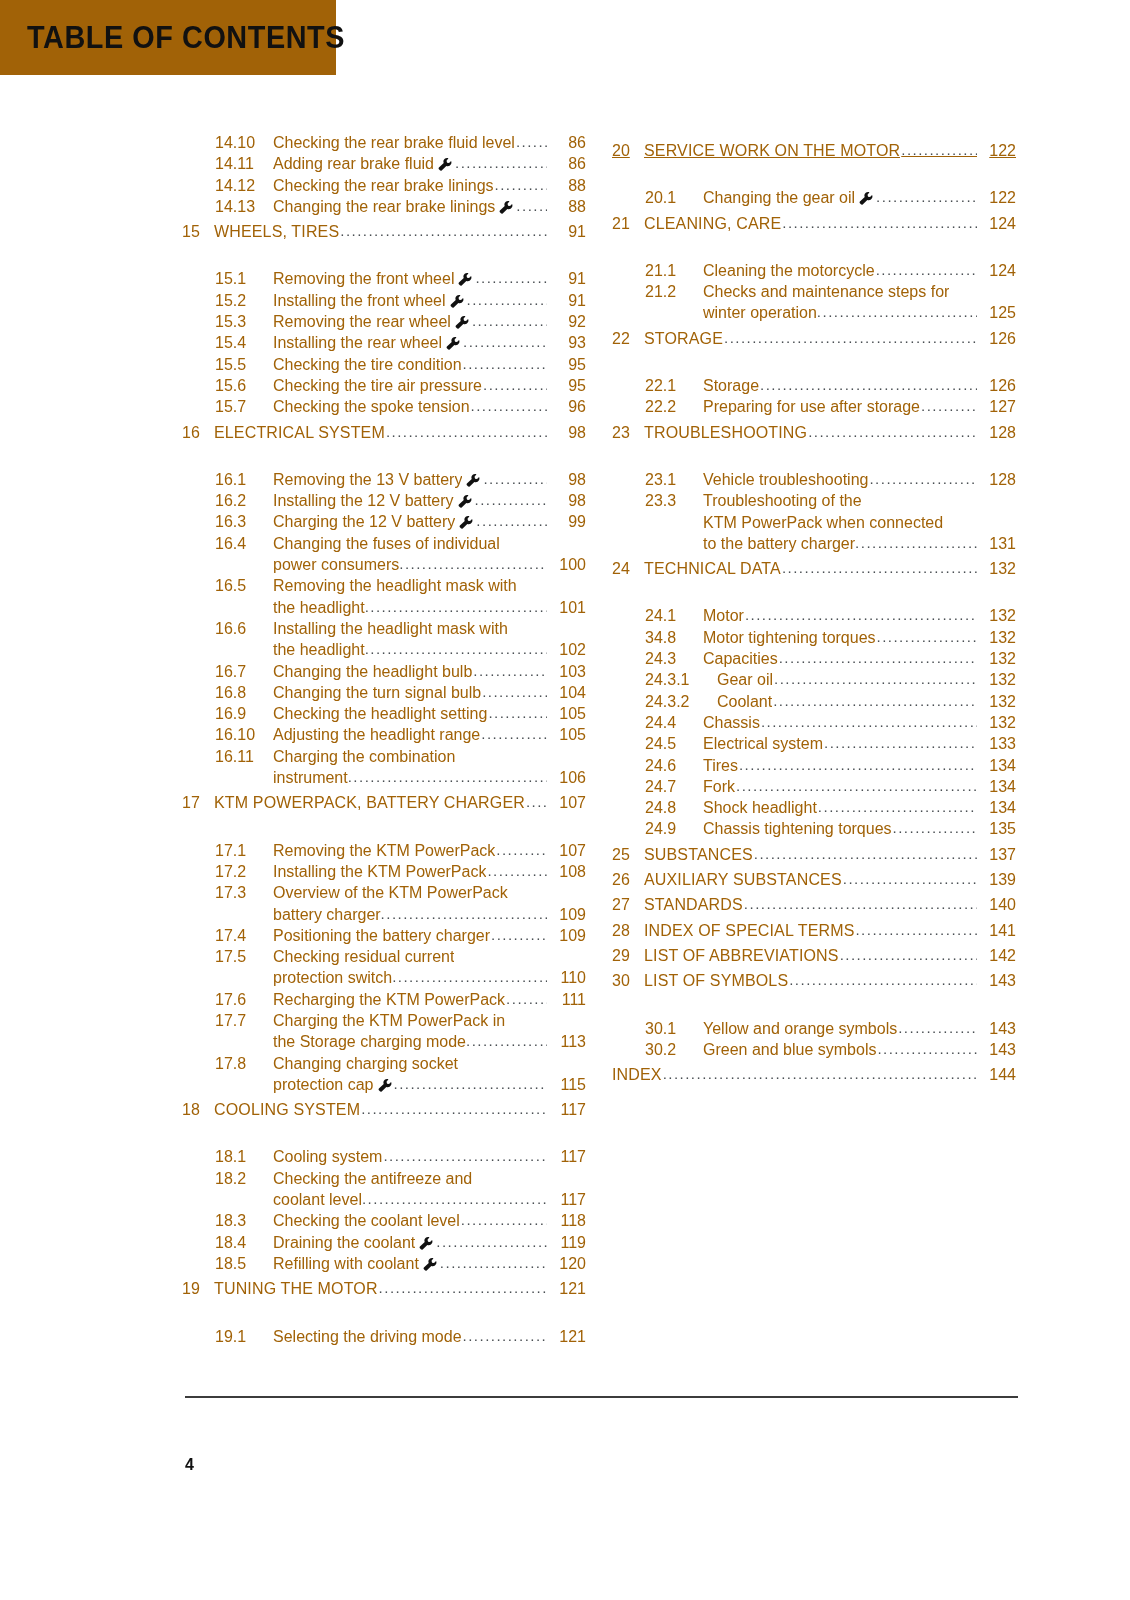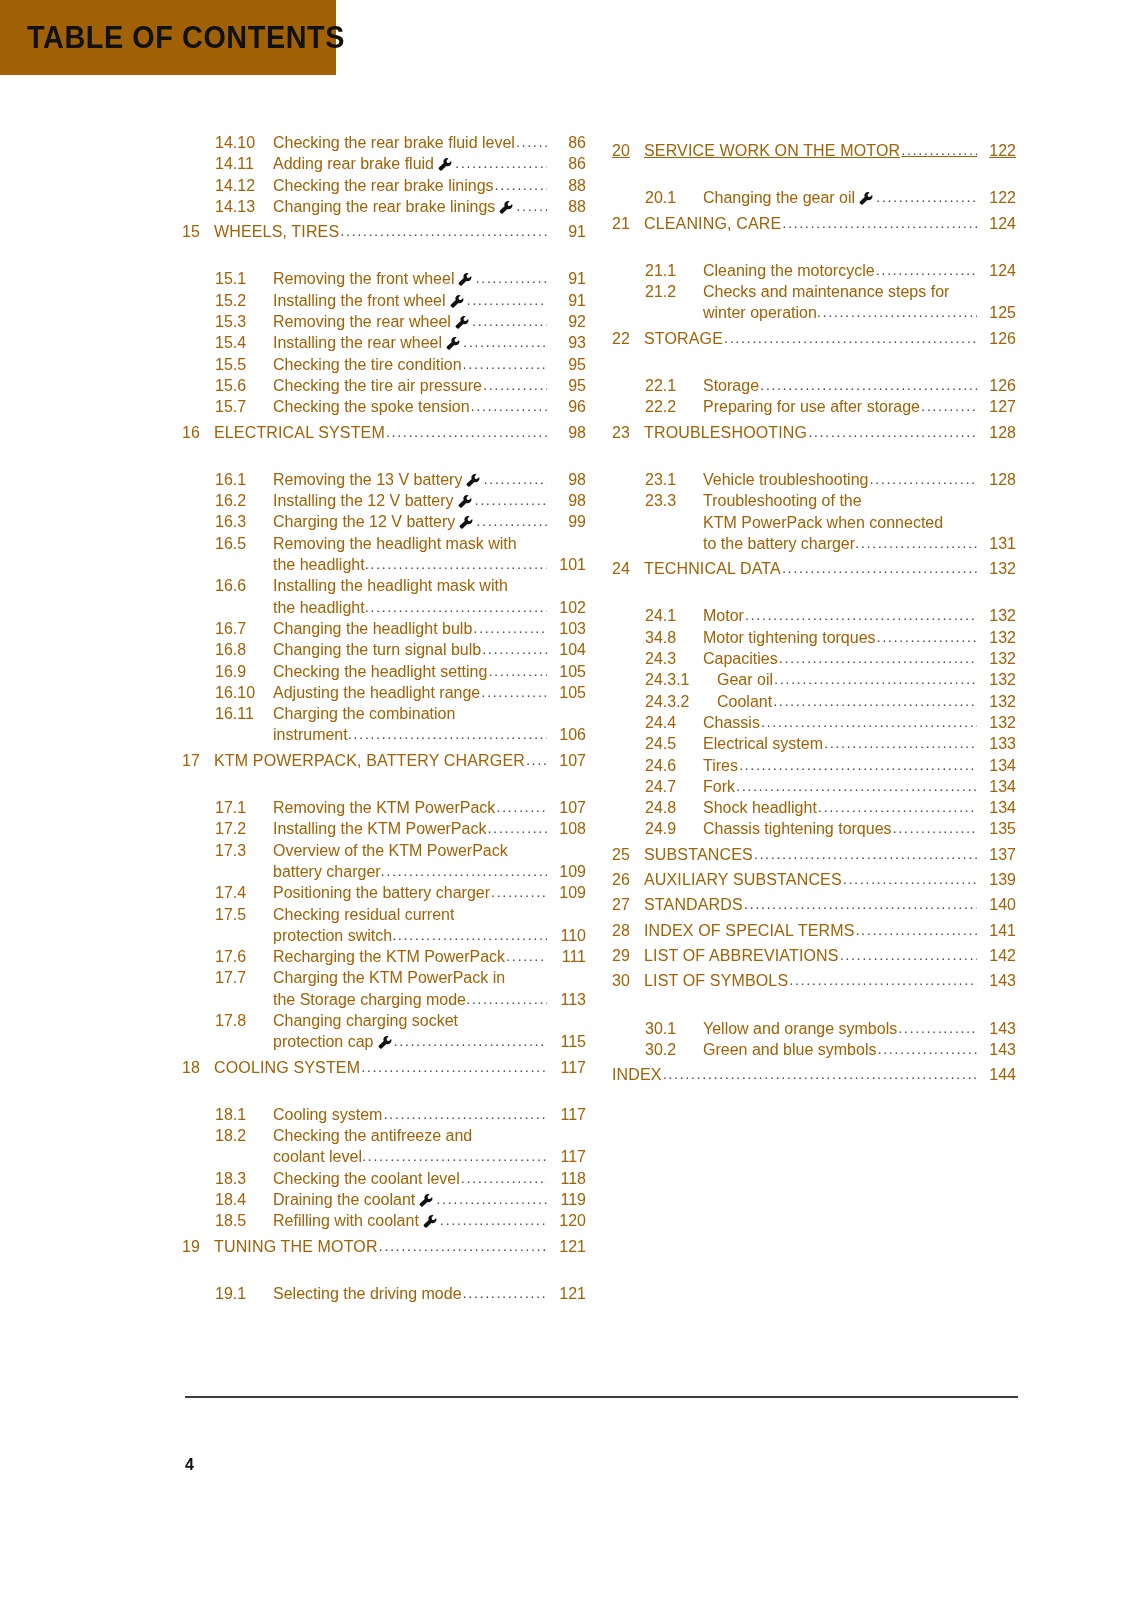--- a/index.html
+++ b/index.html
@@ -350,20 +350,33 @@
             <svg viewBox="0 0 16 14" width="15" height="13" aria-hidden="true">
               <path fill="#111111" d="M11.2 0.4c-1.9-0.9-4.2-0.1-5.1 1.8-0.5 1.1-0.5 2.3 0 3.3L0.9 10.2c-0.5 0.5-0.5 1.3 0 1.9l1.1 1.2c0.5 0.6 1.4 0.6 1.9 0.1l5.0-4.9c1.1 0.5 2.4 0.5 3.5-0.1 1.8-1 2.5-3.3 1.6-5.1l-2.2 2.2-2.1-0.5-0.6-2.0 2.1-2.6z"></path>
             </svg>
           </span>
           <span class="dots"></span>
           <span class="pageno">99</span>
         </span>
       </span>
     </div>
     <div class="toc-entry sub">
+      <span class="num">16.4</span>
+      <span class="body-cell">
+        <span class="line">
+          <span class="label">Changing the fuses of individual</span>
+        </span>
+        <span class="line cont">
+          <span class="label">power consumers</span>
+          <span class="dots"></span>
+          <span class="pageno">100</span>
+        </span>
+      </span>
+    </div>
+    <div class="toc-entry sub">
       <span class="num">16.5</span>
       <span class="body-cell">
         <span class="line">
           <span class="label">Removing the headlight mask with</span>
         </span>
         <span class="line cont">
           <span class="label">the headlight</span>
           <span class="dots"></span>
           <span class="pageno">101</span>
         </span>

